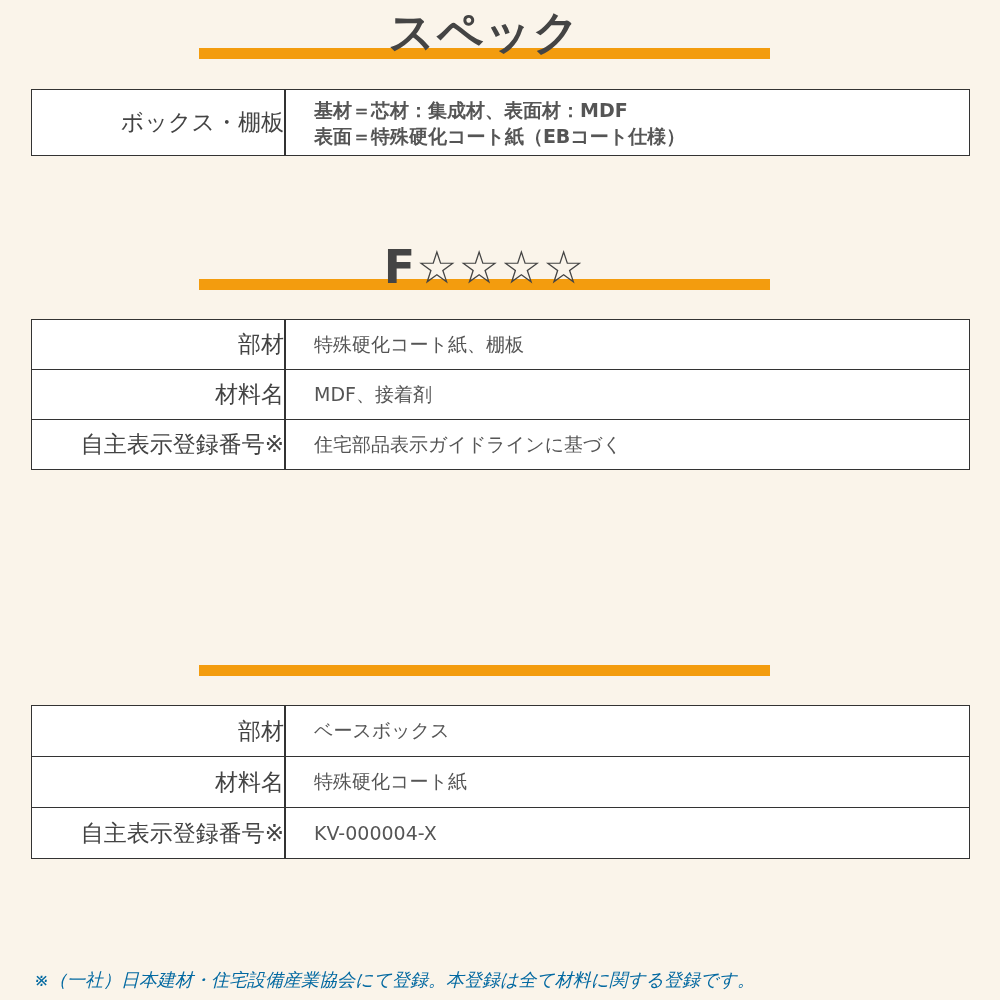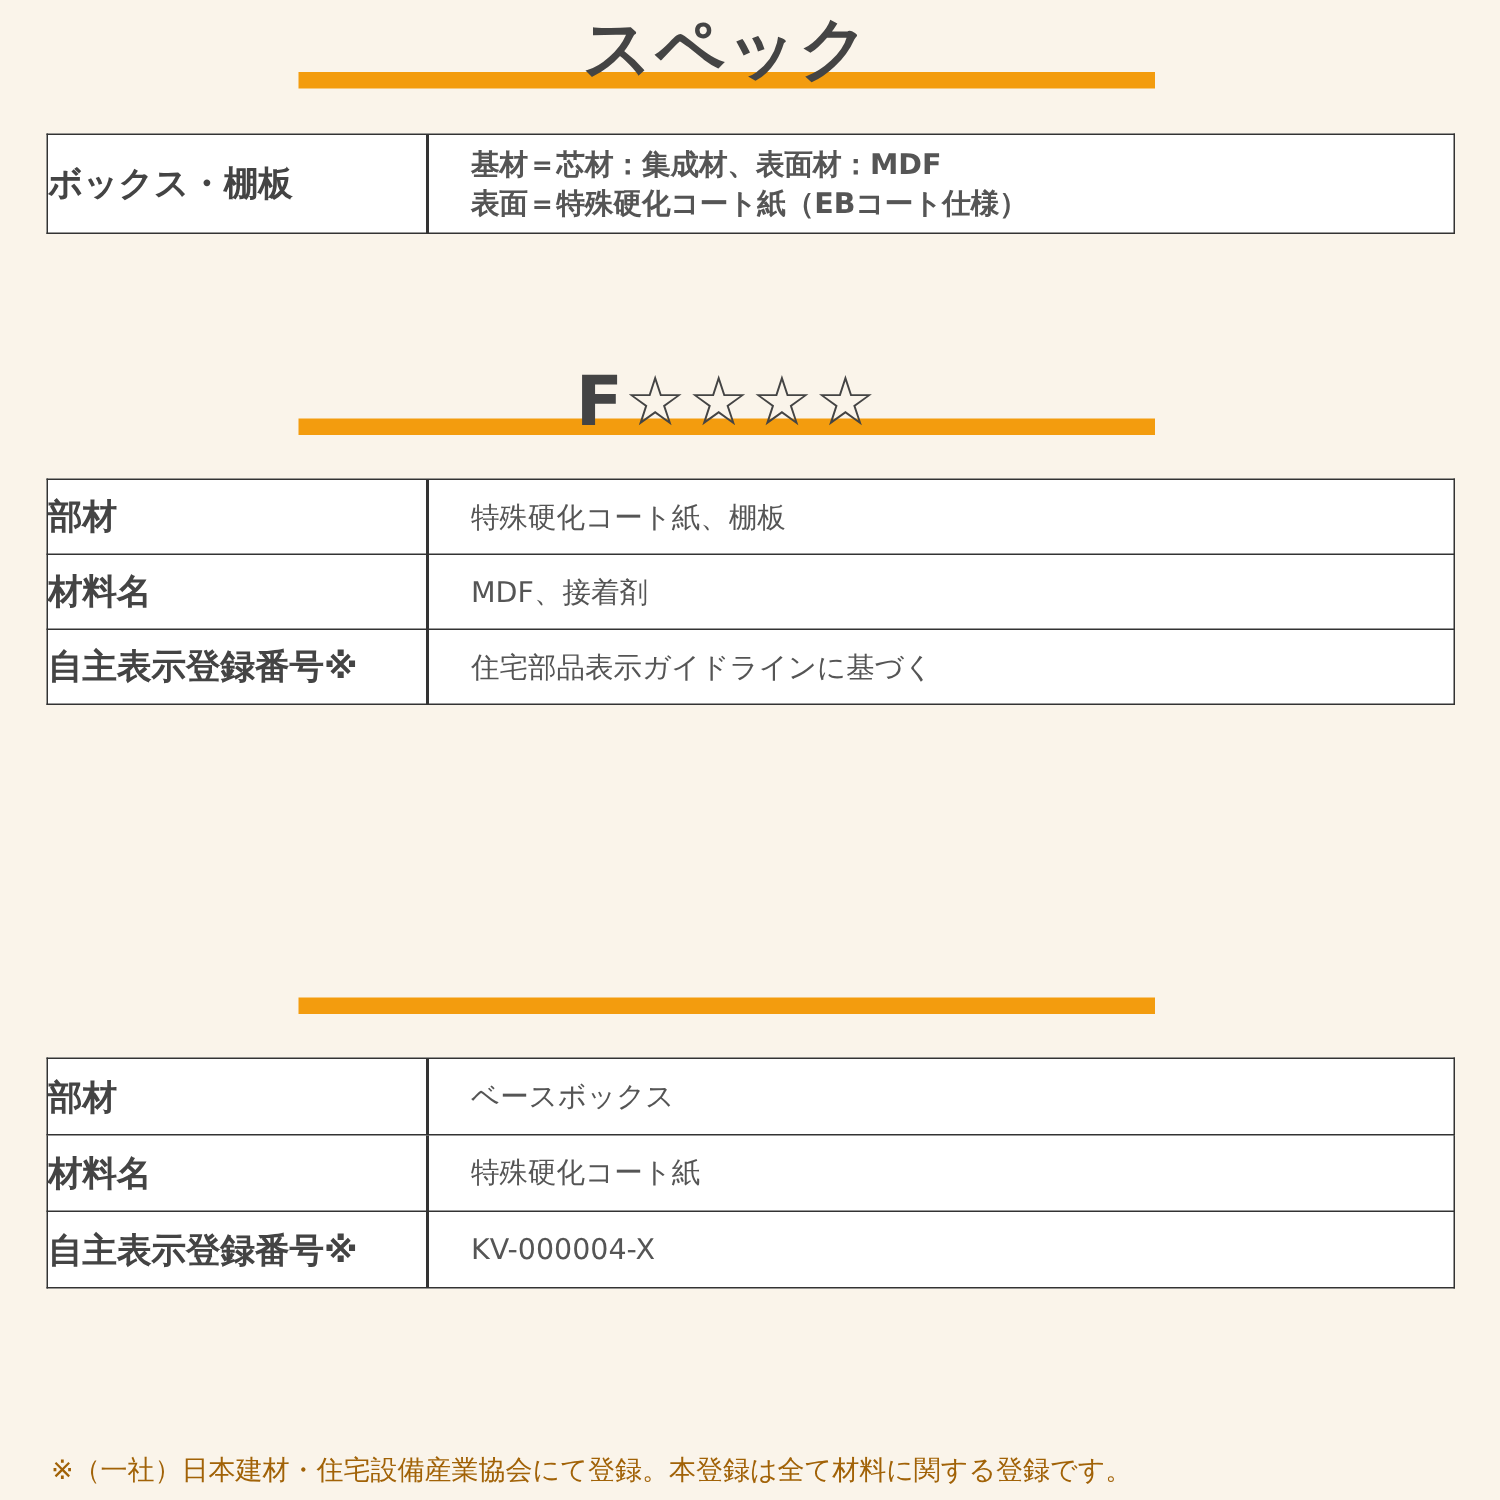--- a/index.html
+++ b/index.html
@@ -22,29 +22,29 @@
   }
   table.spec {
     position: absolute; left: 31px; width: 939px;
     border-collapse: collapse; background: #fff;
   }
   table.spec td {
     border: 1px solid #333;
     padding: 0;
   }
   table.spec td.label {
-    width: 252px; text-align: left; font-size: 23px; color: #444;
-    border-right: 2px solid #333; font-weight: 700;
+    width: 252px; text-align: right; font-size: 23px; color: #444;
+    border-right: 2px solid #333; font-weight: 400;
   }
   table.spec td.value {
     padding-left: 28px; font-size: 19px; color: #555; font-family: "DejaVu Sans", sans-serif;
   }
   .footnote {
     position: absolute; left: 34px; top: 968px;
-    font-size: 18px; color: #a16207;
+    font-size: 18px; color: #0369a1; font-style: italic;
   }
 </style>
 </head>
 <body>
 
 <div class="heading" style="top:0px;">
   <div class="bar" style="top:48px;"></div>
   <div class="title" style="top:2px; font-size:46px; line-height:60px;">スペック</div>
 </div>
 

